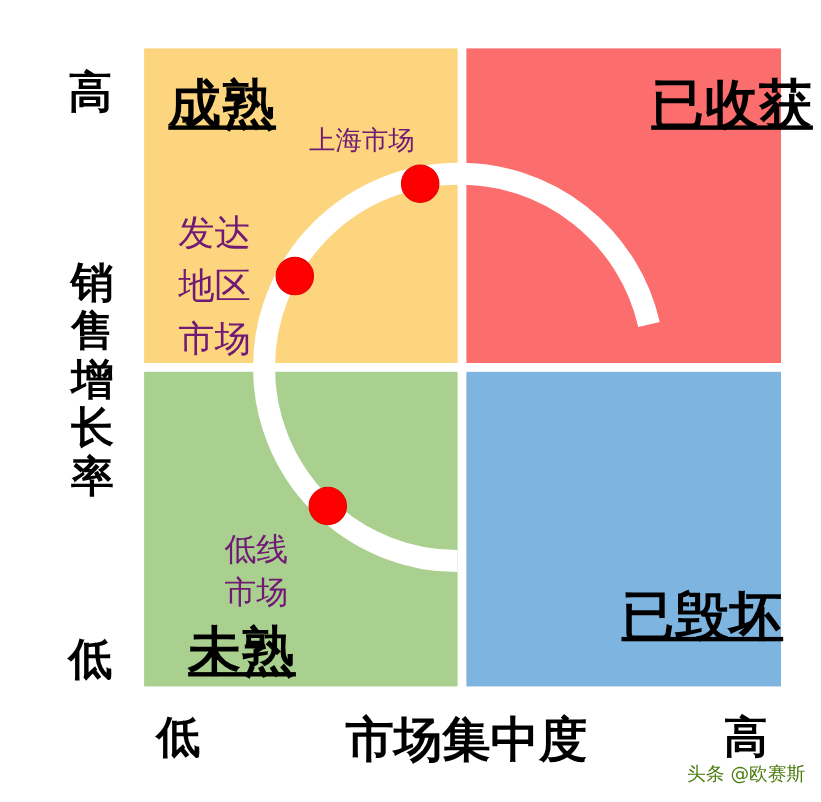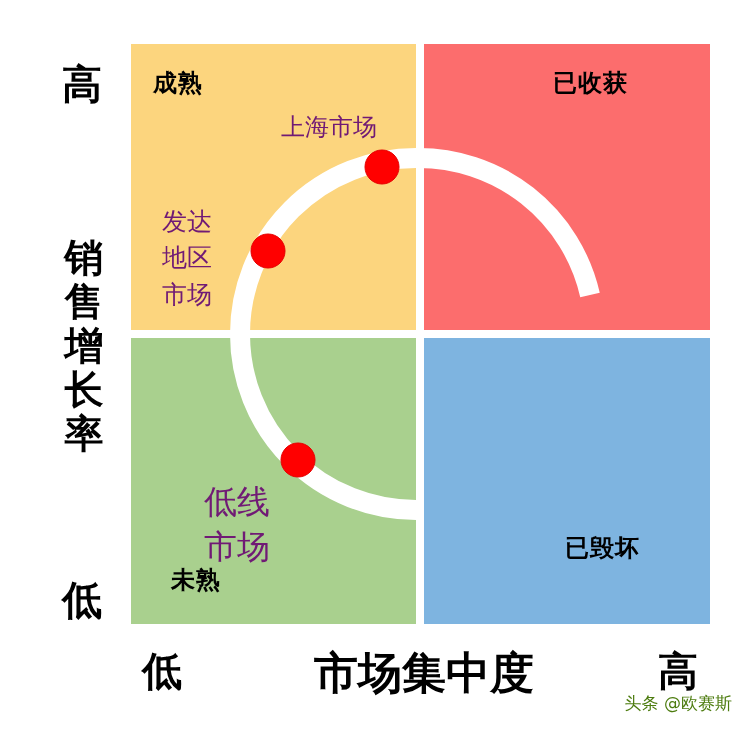--- a/index.html
+++ b/index.html
@@ -5,21 +5,21 @@
     html, body { margin: 0; padding: 0; }
     body {
       width: 746px; height: 729px; background: #ffffff; position: relative; overflow: hidden;
       font-family: "DejaVu Sans", "Liberation Sans", sans-serif;
     }
     .quad { position: absolute; }
     .q-tl { left: 131px; top: 44px; width: 285px; height: 286px; background: #fcd57e; }
     .q-tr { left: 424px; top: 44px; width: 286px; height: 286px; background: #fc6d6d; }
     .q-bl { left: 131px; top: 338px; width: 285px; height: 286px; background: #a9d08e; }
     .q-br { left: 424px; top: 338px; width: 286px; height: 286px; background: #7eb4e0; }
-    .qlabel { position: absolute; font-weight: 900; font-size: 24px; color: #000; letter-spacing: 1px; line-height: 1; }
+    .qlabel { position: absolute; font-weight: 900; font-size: 48px; color: #000; letter-spacing: 1px; line-height: 1; text-decoration: underline; }
     .axis-text { position: absolute; font-weight: 900; color: #000; line-height: 1; }
     .red-label { position: absolute; color: #701a75; font-weight: 400; font-size: 24px; line-height: 1.3; }
     svg.overlay { position: absolute; left: 0; top: 0; }
     .watermark { position: absolute; right: 14px; bottom: 14px; font-size: 17px; color: #4d7c0f; }
   </style>
 </head>
 <body>
 
 <div class="quad q-tl"></div>
 <div class="quad q-tr"></div>
@@ -28,31 +28,31 @@
 
 <svg class="overlay" width="746" height="729">
 
   <path d="M 416 510 A 176 176 0 0 1 416 158 A 176 176 0 0 1 590 295" fill="none" stroke="#ffffff" stroke-width="20" stroke-linecap="butt"></path>
   <circle cx="382" cy="167" r="17" fill="#ff0000" stroke="#e60000" stroke-width="1"></circle>
   <circle cx="268" cy="251" r="17" fill="#ff0000" stroke="#e60000" stroke-width="1"></circle>
   <circle cx="298" cy="460" r="17" fill="#ff0000" stroke="#e60000" stroke-width="1"></circle>
 </svg>
 
 <div class="qlabel" style="left:153px; top:71px;">成熟</div>
-<div class="qlabel" style="left:553px; top:71px;">已收获</div>
+<div class="qlabel" style="left:592px; top:71px;">已收获</div>
 <div class="qlabel" style="left:151px; top:568px;margin-left:20px;">未熟</div>
 <div class="qlabel" style="left:565px; top:536px;">已毁坏</div>
 
 <div class="red-label" style="left:281px; top:112px;">上海市场</div>
-<div class="red-label" style="left:162px; top:204px; font-size:25px; line-height:1.45;">
+<div class="red-label" style="left:162px; top:188px; font-size:33px; line-height:1.45;">
   <div>发达</div>
   <div>地区</div>
   <div>市场</div>
 </div>
-<div class="red-label" style="left:204px; top:480px; font-size:33px; line-height:1.35;text-align:center;">
+<div class="red-label" style="left:204px; top:480px; font-size:29px; line-height:1.35;text-align:center;">
   <div>低线</div>
   <div>市场</div>
 </div>
 
 <div class="axis-text" style="left:62px; top:64px; font-size:40px;">高</div>
 <div class="axis-text" style="left:62px; top:236px; font-size:39px; line-height:44px; width:44px; text-align:center;">
   <div>销</div>
   <div>售</div>
   <div>增</div>
   <div>长</div>

